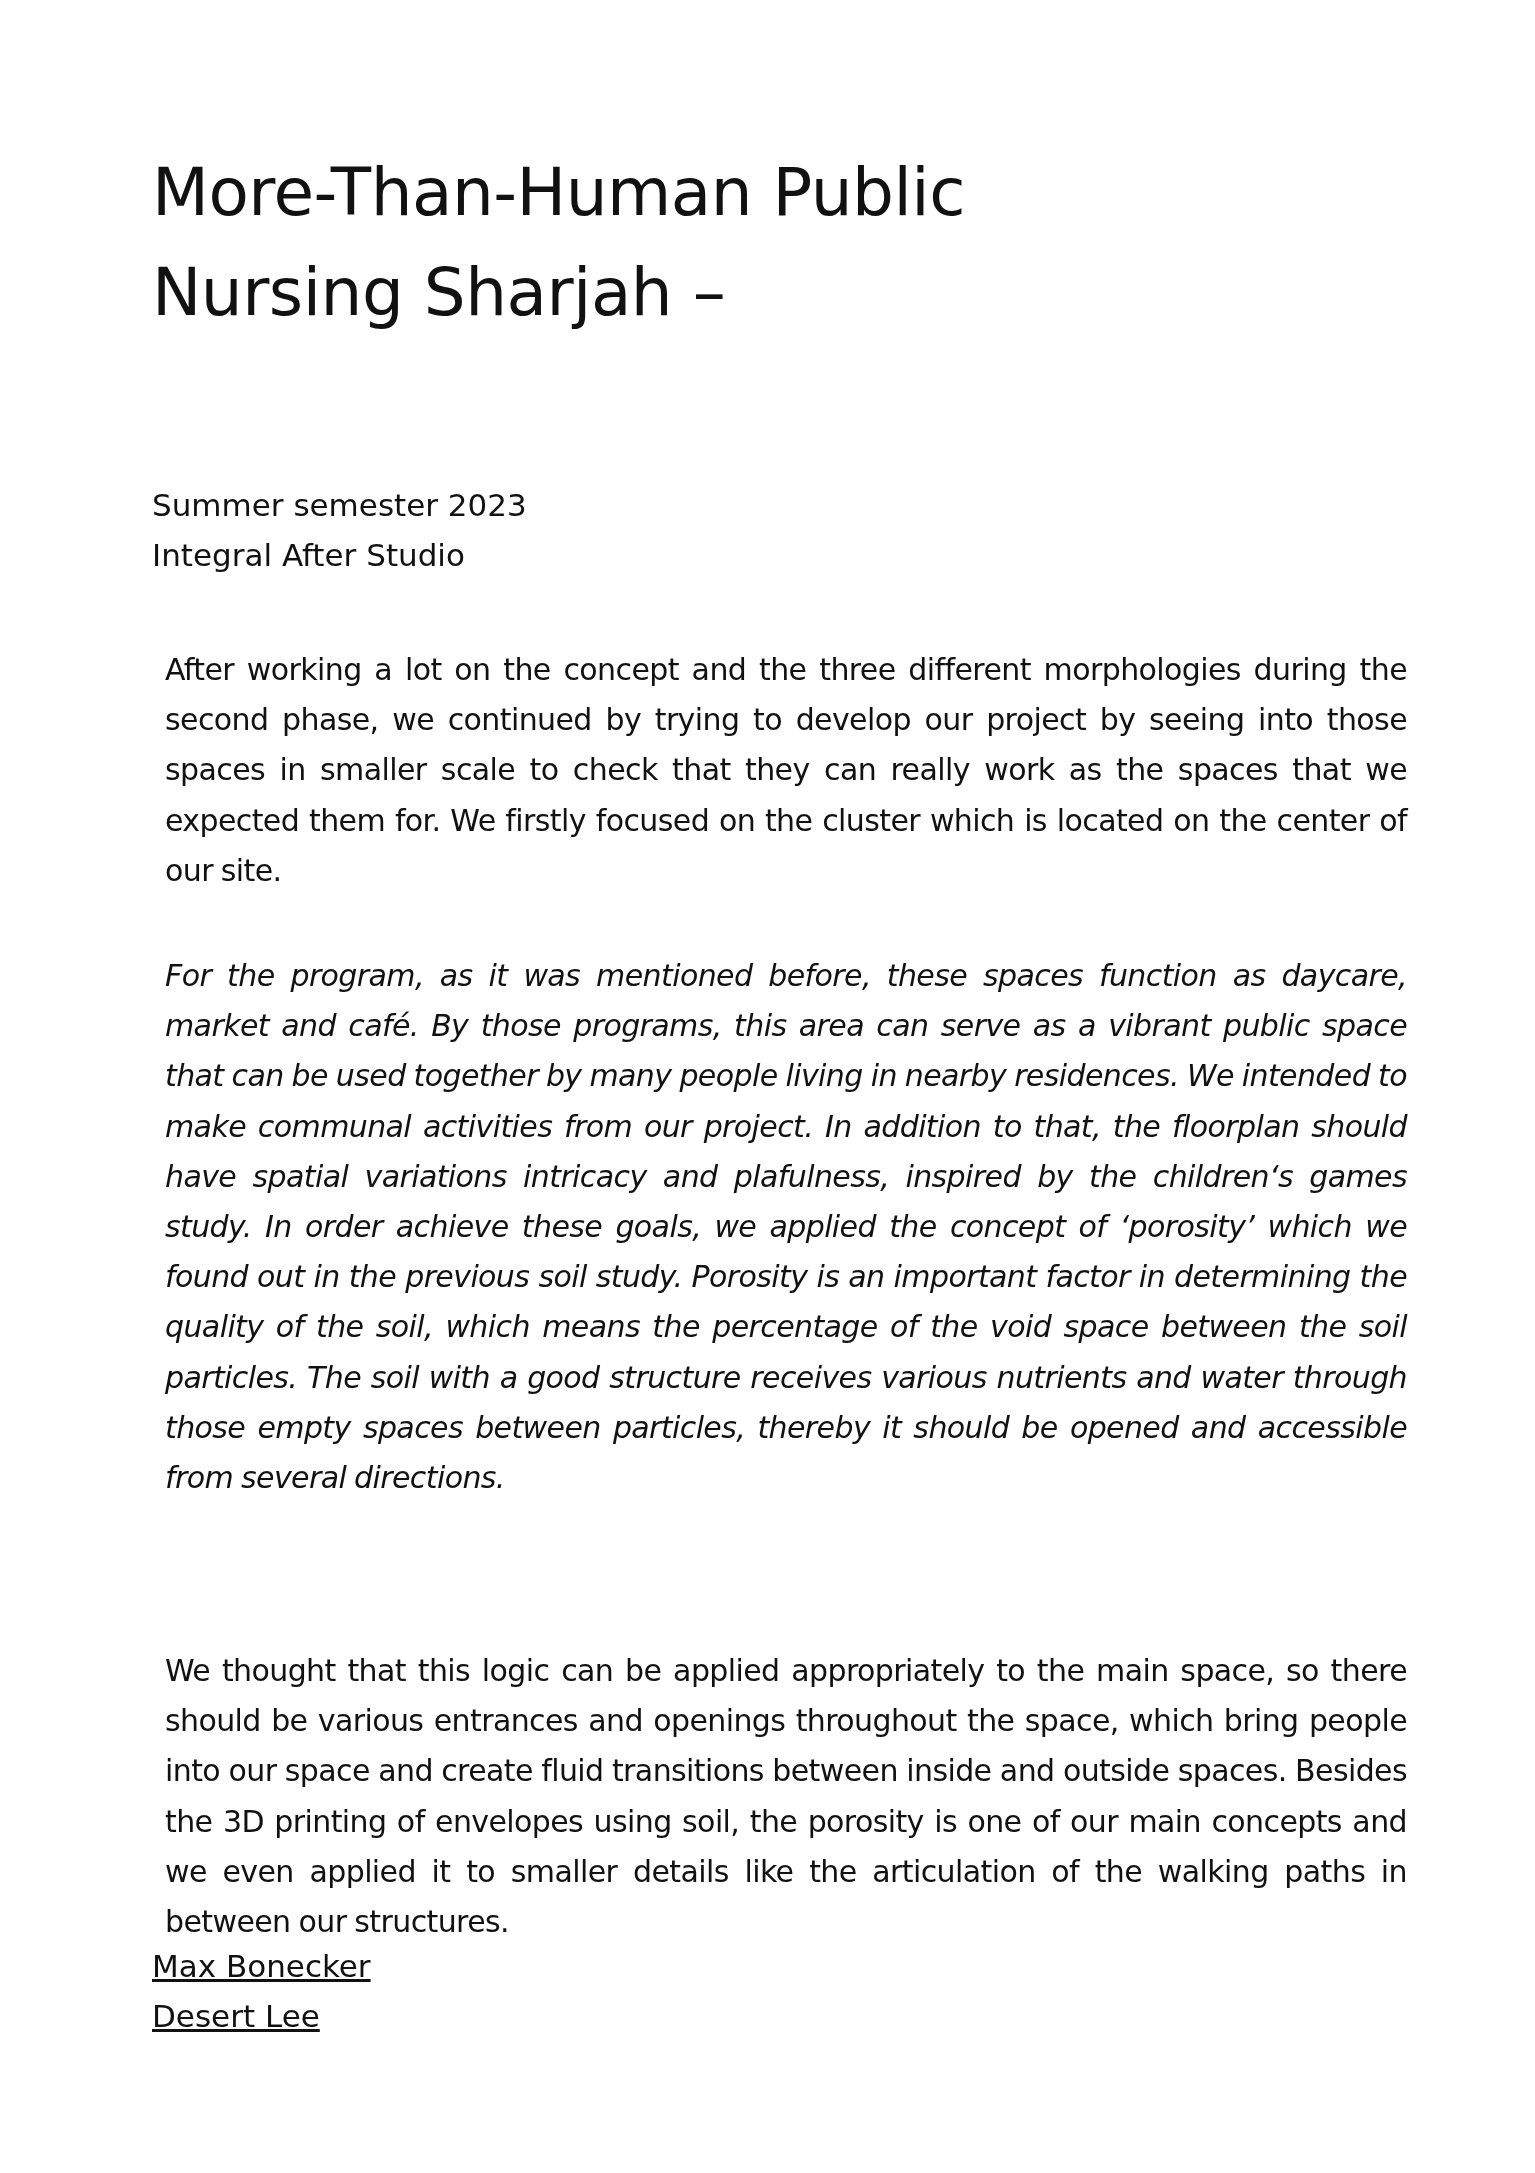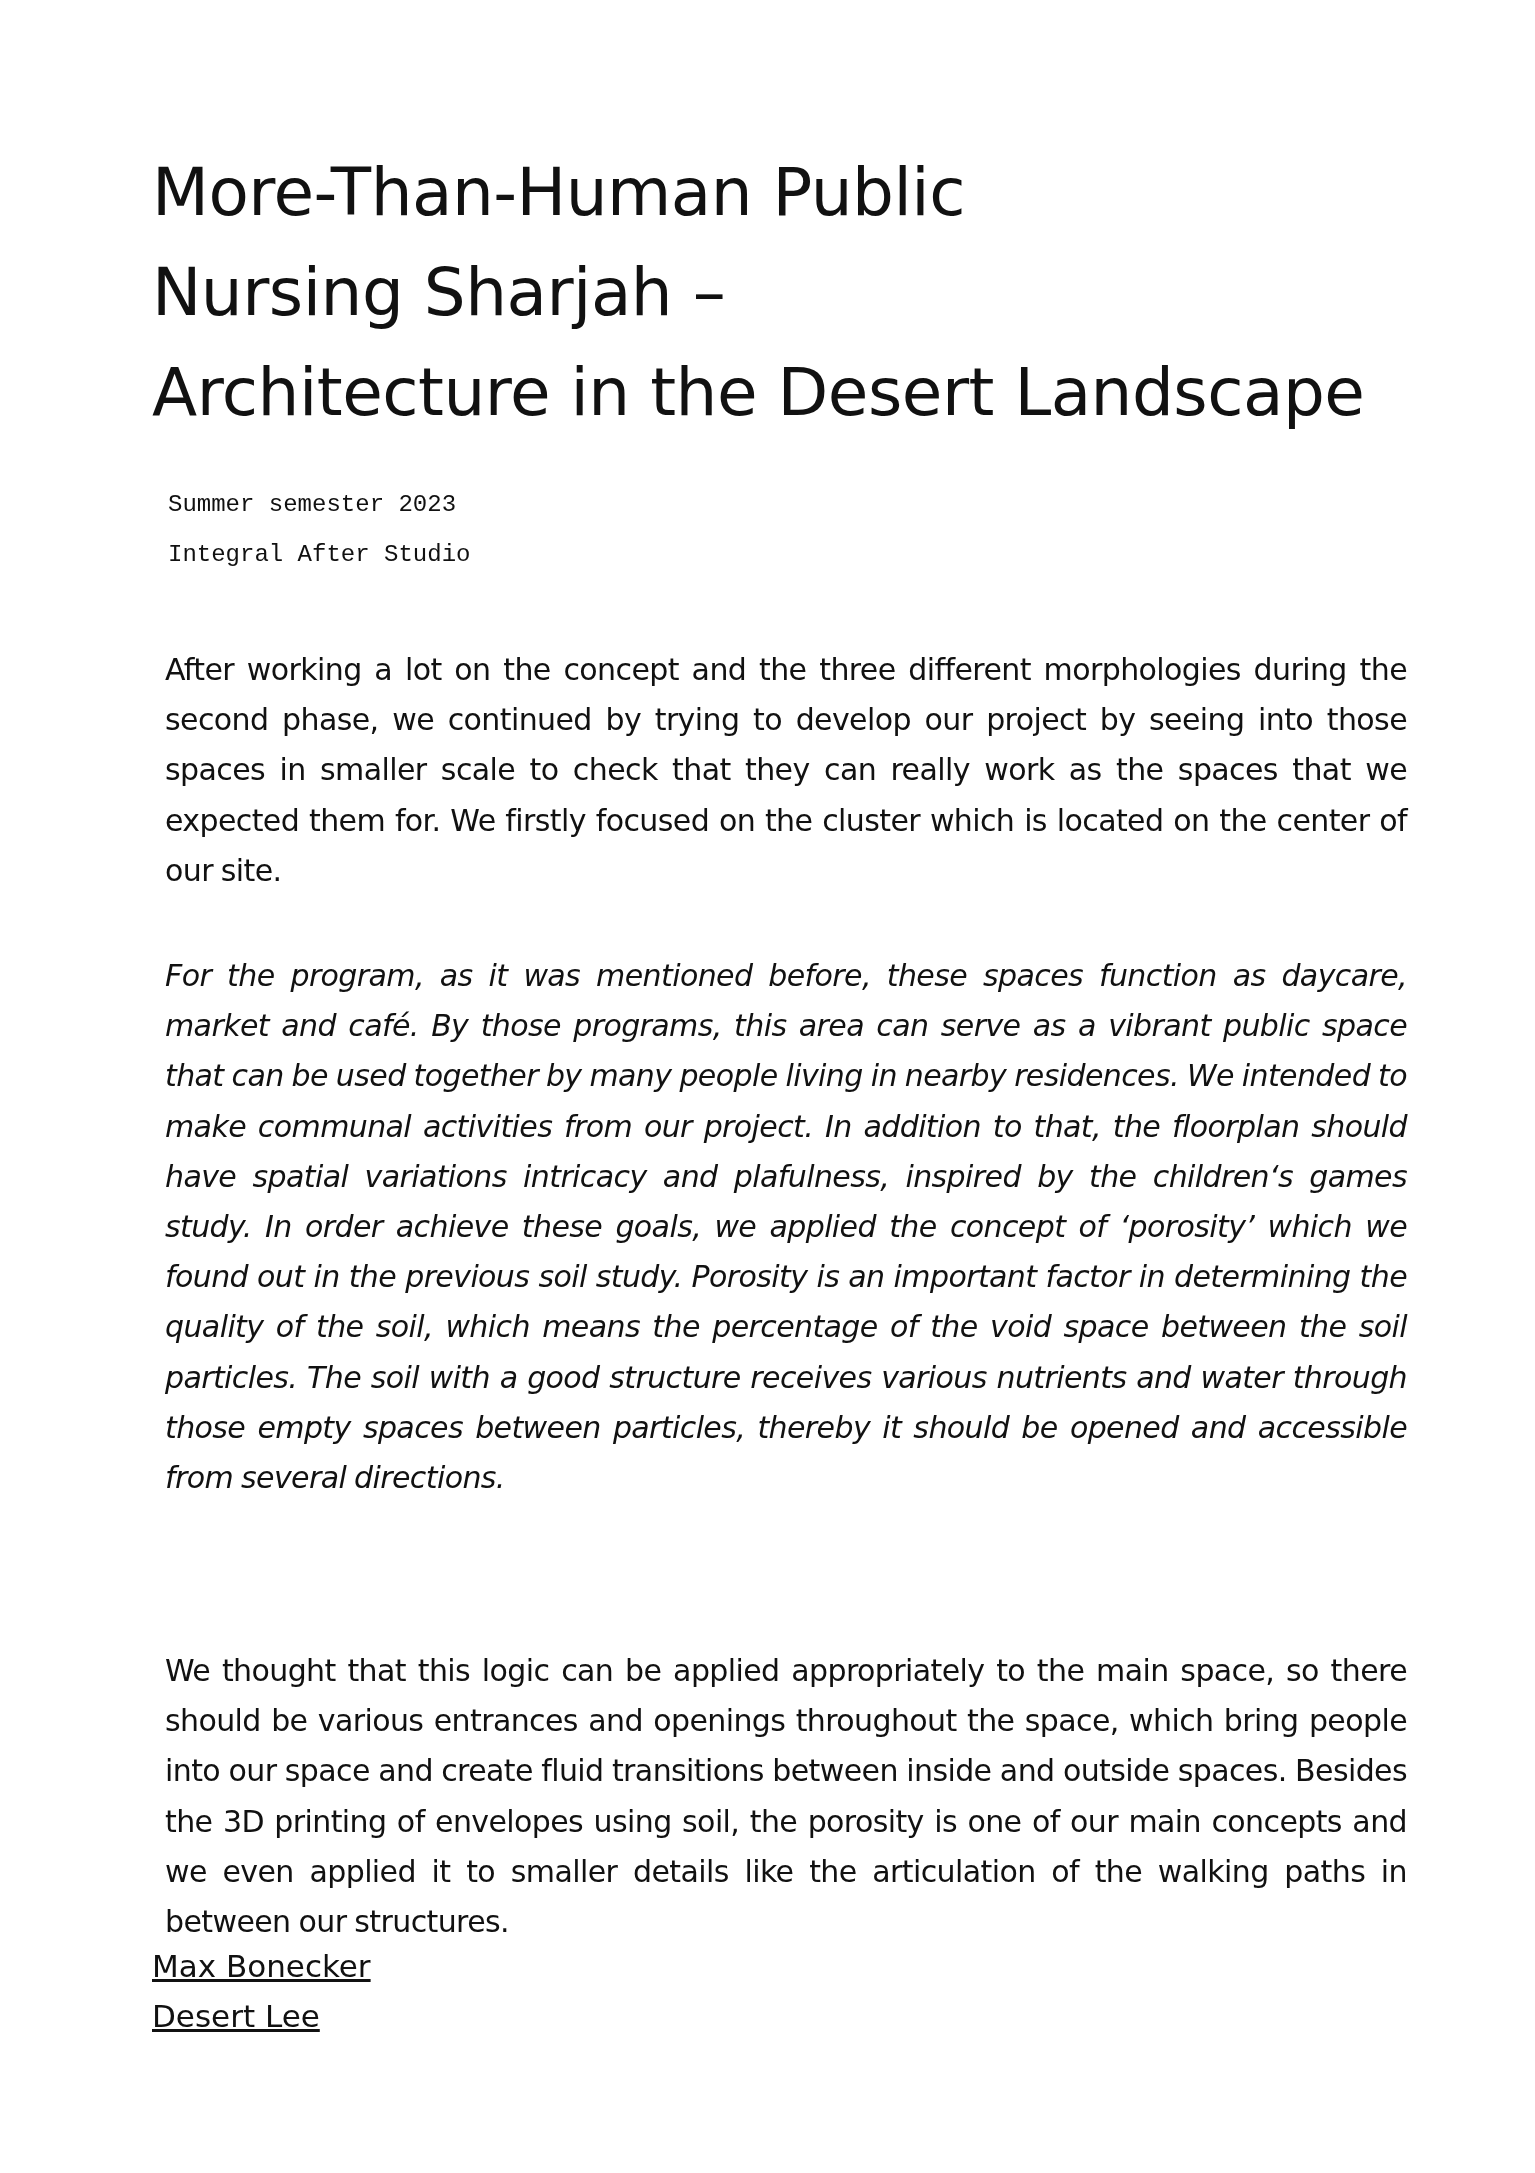--- a/index.html
+++ b/index.html
@@ -29,24 +29,23 @@
       margin: 0;
       font-weight: normal;
       font-size: 66px;
       line-height: 100px;
       letter-spacing: -0.5px;
     }
     .title span { display: block; white-space: nowrap; }
     .meta {
       position: absolute;
       top: 480px;
-      left: 16px;
-      font-size: 24px;
+      left: 0;
+      font-size: 31px;
       line-height: 50px;
-      font-family: Liberation Mono, monospace;
     }
     .meta span { display: block; white-space: nowrap; }
     .para {
       position: absolute;
       left: 0;
       width: 1242px;
       margin: 13px;
       font-size: 30px;
       line-height: 50.2px;
       text-align: justify;
@@ -65,21 +64,20 @@
     }
     .authors span { display: block; white-space: nowrap; text-decoration: underline; }
   </style>
 </head>
 <body>
 
 <div class="page">
   <h1 class="title">
     <span>More-Than-Human Public</span>
     <span>Nursing Sharjah –</span>
-    <span>Architecture in the Desert Landscape</span>
   </h1>
 
   <div class="meta">
     <span>Summer semester 2023</span>
     <span>Integral After Studio</span>
   </div>
 
   <p class="para" id="p1">After working a lot on the concept and the three different morphologies during the second phase, we continued by trying to develop our project by seeing into those spaces in smaller scale to check that they can really work as the spaces that we expected them for. We firstly focused on the cluster which is located on the center of our site.</p>
   <p class="para" id="p2">For the program, as it was mentioned before, these spaces function as daycare, market and café. By those programs, this area can serve as a vibrant public space that can be used together by many people living in nearby residences. We intended to make communal activities from our project. In addition to that, the floorplan should have spatial variations intricacy and plafulness, inspired by the children‘s games study. In order achieve these goals, we applied the concept of ‘porosity’ which we found out in the previous soil study. Porosity is an important factor in determining the quality of the soil, which means the percentage of the void space between the soil particles. The soil with a good structure receives various nutrients and water through those empty spaces between particles, thereby it should be opened and accessible from several directions.</p>
   <p class="para" id="p3">We thought that this logic can be applied appropriately to the main space, so there should be various entrances and openings throughout the space, which bring people into our space and create fluid transitions between inside and outside spaces. Besides the 3D printing of envelopes using soil, the porosity is one of our main concepts and we even applied it to smaller details like the articulation of the walking paths in between our structures.</p>

